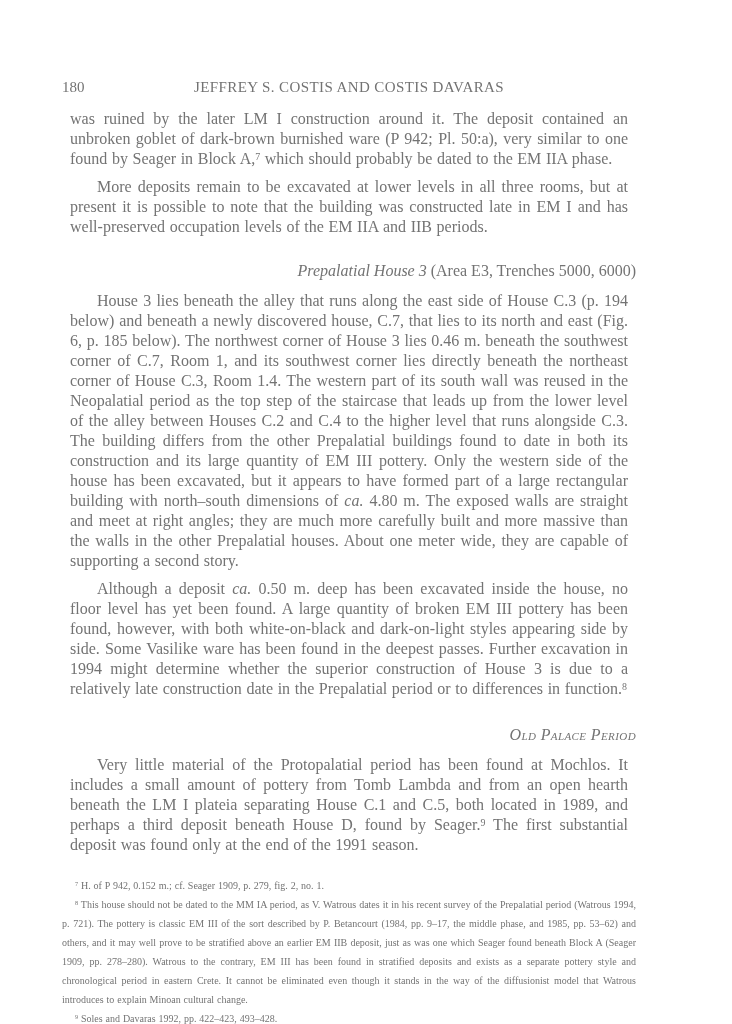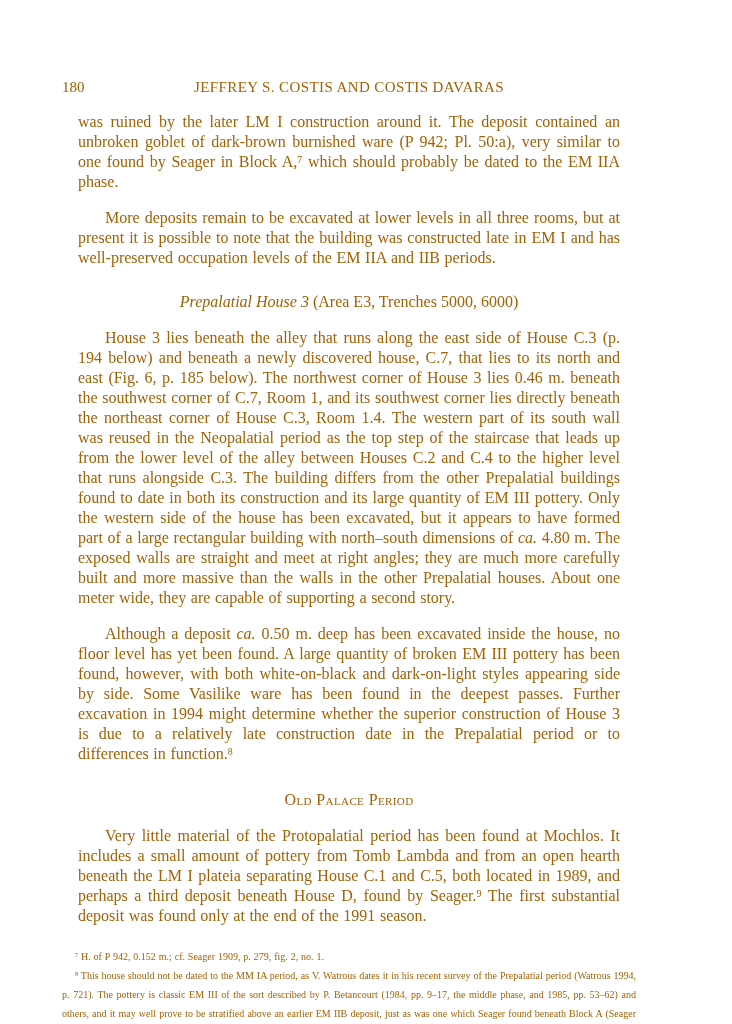--- a/index.html
+++ b/index.html
@@ -3,50 +3,51 @@
 <meta charset="utf-8">
 <style>
   html, body { margin: 0; padding: 0; background: #ffffff; }
   .page {
     width: 693px;
     height: 1024px;
     box-sizing: border-box;
     padding: 78px 57px 9px 62px;
     background: #ffffff;
     font-family: "Liberation Serif", "DejaVu Serif", serif;
-    color: #a16207;
+    color: #737373;
     overflow: hidden;
   }
   .running-head {
     position: relative;
     text-align: center;
     font-size: 15px;
     line-height: 18px;
     margin-bottom: 13px;
   }
   .pagenum { position: absolute; left: 0; top: 0; }
   .running-title { letter-spacing: 0.4px; }
   .para {
-    margin: 16px;
+    margin: 8px;
     font-size: 16px;
     line-height: 20px;
     text-align: justify;
     text-indent: 27px;
     word-spacing: 0.6px;
   }
   .noindent { text-indent: 0; }
   .subheading {
     margin: 24px 0 10px 0;
     font-size: 16px;
     line-height: 20px;
     font-weight: normal;
-    text-align: center;
+    text-align: right;
     text-indent: 0;
   }
   .smallcaps {
+    font-style: italic;
     font-variant: small-caps;
     letter-spacing: 0.4px;
     margin-top: 26px;
   }
   sup {
     font-size: 62%;
     line-height: 0;
     position: relative;
     top: -0.45em;
     vertical-align: baseline;

